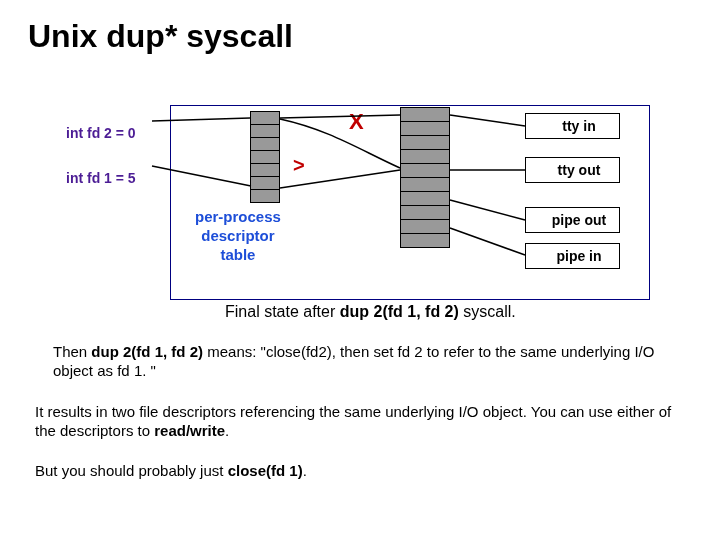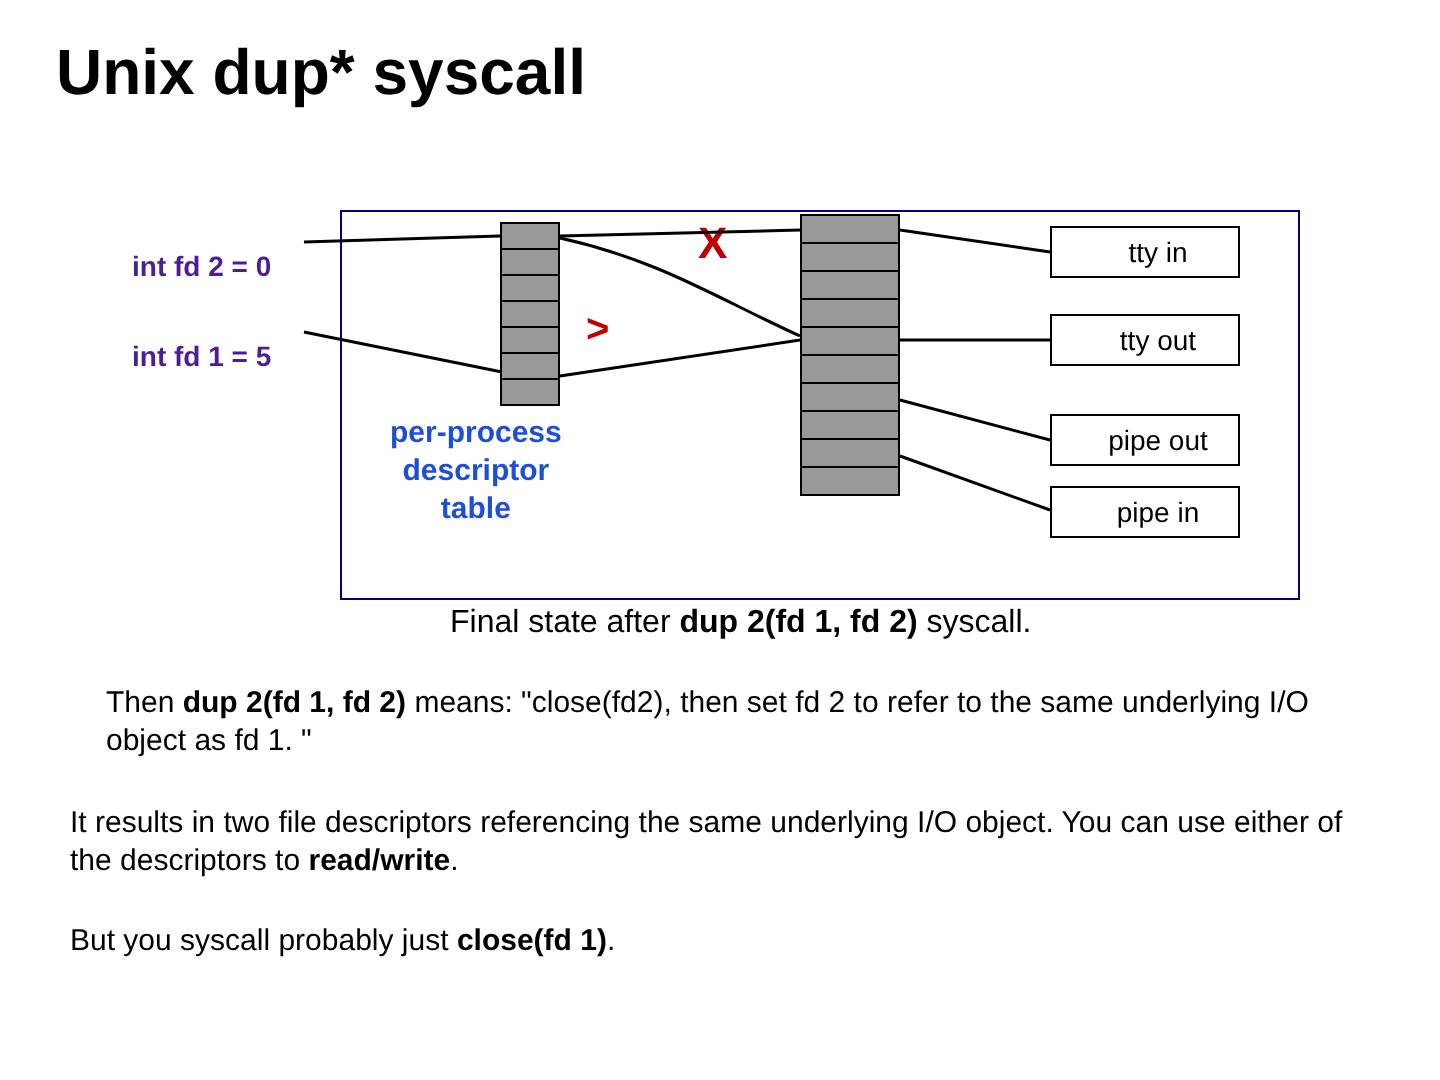--- a/index.html
+++ b/index.html
@@ -89,21 +89,21 @@
     text-align: center;
     line-height: 1.25;
   }
   .io-box {
     position: absolute;
     width: 95px;
     height: 26px;
     border: 1.5px solid #000;
     background: #fff;
     font-size: 14px;
-    font-weight: normal;
+    font-weight: bold;
     color: #000;
     text-align: center;
     line-height: 24px;
     padding-left: 13px;
   }
   .tty-in { top: 113px; left: 525px; }
   .tty-out { top: 157px; left: 525px; }
   .pipe-out { top: 207px; left: 525px; }
   .pipe-in { top: 243px; left: 525px; text-align: center; }
   .caption {
@@ -183,21 +183,21 @@
 
 <div class="para para1">
   <span>Then </span><b>dup 2(fd 1, fd 2)</b><span> means: "close(fd2), then set fd 2 to refer to the same underlying I/O object as fd 1. "</span>
 </div>
 
 <div class="para para2">
   <span>It results in two file descriptors referencing the same underlying I/O object. You can use either of the descriptors to </span><b>read/write</b><span>.</span>
 </div>
 
 <div class="para para3">
-  <span>But you syscall probably just </span><b>close(fd 1)</b><span>.</span>
+  <span>But you should probably just </span><b>close(fd 1)</b><span>.</span>
 </div>
 
 <svg class="arrows">
 
   <line x1="152" y1="121" x2="250" y2="118" stroke="#000" stroke-width="1.5"></line>
 
   <line x1="152" y1="166" x2="251" y2="186" stroke="#000" stroke-width="1.5"></line>
 
   <line x1="280" y1="118" x2="400" y2="115" stroke="#000" stroke-width="1.5"></line>
 

